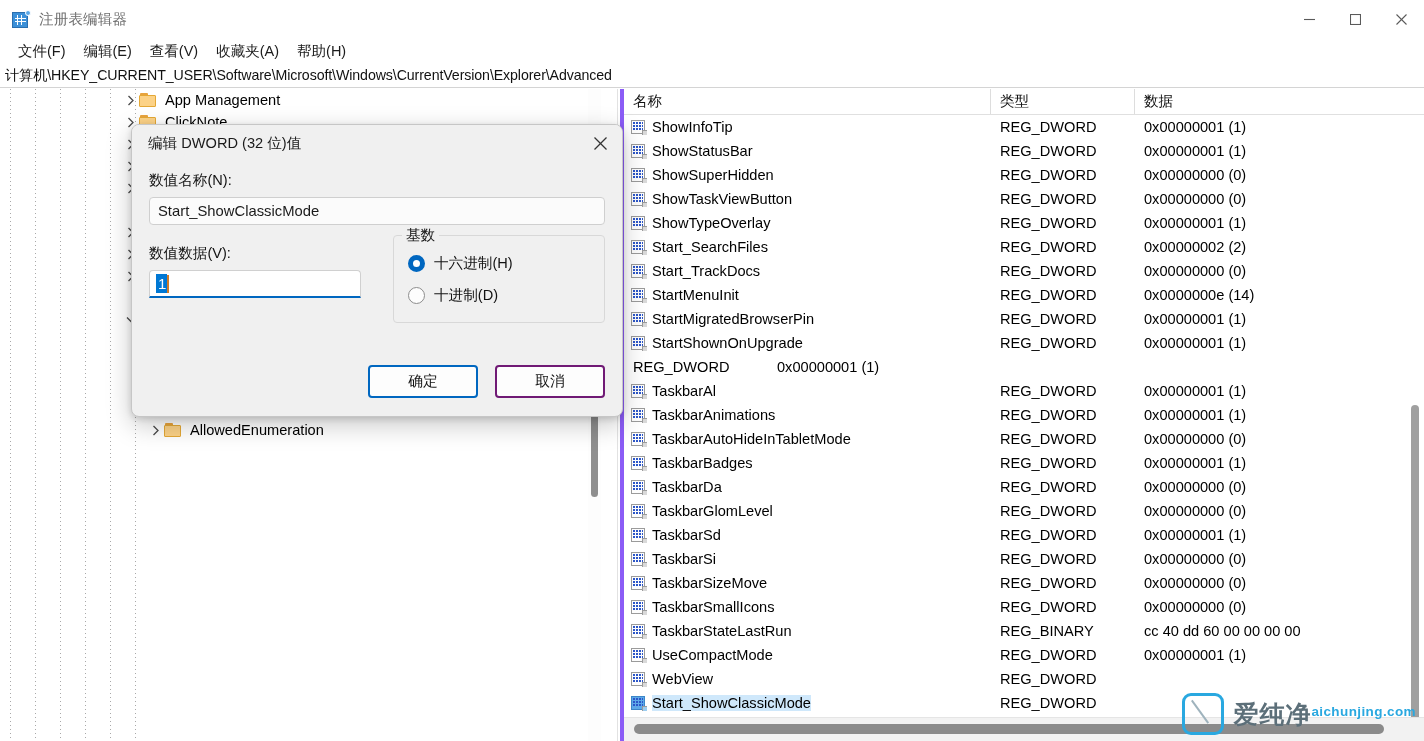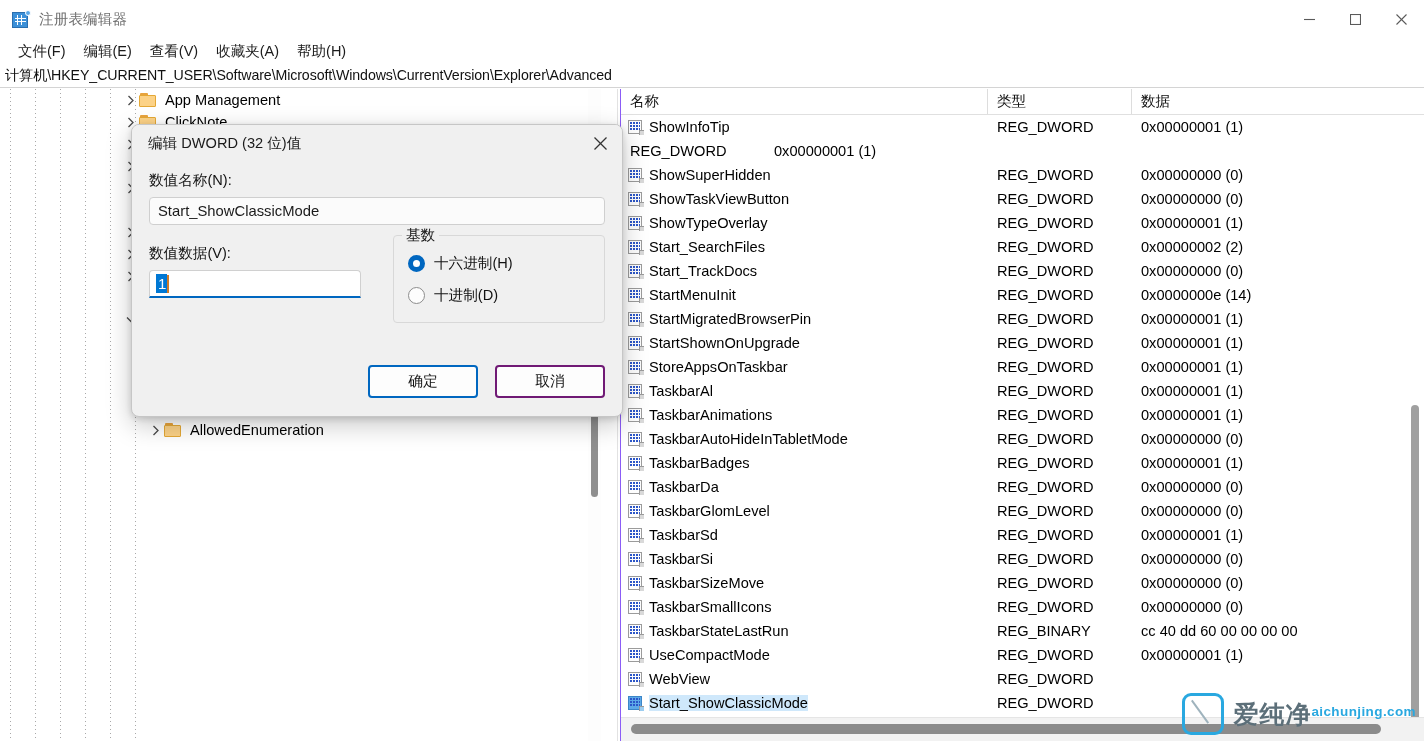--- a/index.html
+++ b/index.html
@@ -141,21 +141,21 @@
   }
   .tree-splitter {
     width: 3px; height: 652px; background: #ffffff; border-left: 1px solid #e2e2e2;
   }
 
   
   .listpane {
     position: relative;
     flex: 1; height: 652px;
     background: #ffffff;
-    border-left: 1px solid #8b5cf6;
+    border-left: 4px solid #8b5cf6;
     overflow: hidden;
   }
   .listheader {
     display: flex; height: 26px; align-items: stretch;
     background: #ffffff;
     border-bottom: 1px solid #e0e0e0;
   }
   .hcell {
     font-size: 14.5px; color: #111; display: flex; align-items: center;
     padding-left: 9px;
@@ -556,20 +556,28 @@
                 <span class="page"></span>
                 <span class="bits"></span>
                 <span class="corner"></span>
               </span>
               <span class="namewrap">ShowInfoTip</span>
             </div>
             <div class="c-type">REG_DWORD</div>
             <div class="c-data">0x00000001 (1)</div>
           </div>
           <div class="lrow">
+            <div class="c-name">
+              <span class="regicon">
+                <span class="page"></span>
+                <span class="bits"></span>
+                <span class="corner"></span>
+              </span>
+              <span class="namewrap">ShowStatusBar</span>
+            </div>
             <div class="c-type">REG_DWORD</div>
             <div class="c-data">0x00000001 (1)</div>
           </div>
           <div class="lrow">
             <div class="c-name">
               <span class="regicon">
                 <span class="page"></span>
                 <span class="bits"></span>
                 <span class="corner"></span>
               </span>
@@ -656,28 +664,20 @@
                 <span class="page"></span>
                 <span class="bits"></span>
                 <span class="corner"></span>
               </span>
               <span class="namewrap">StartShownOnUpgrade</span>
             </div>
             <div class="c-type">REG_DWORD</div>
             <div class="c-data">0x00000001 (1)</div>
           </div>
           <div class="lrow">
-            <div class="c-name">
-              <span class="regicon">
-                <span class="page"></span>
-                <span class="bits"></span>
-                <span class="corner"></span>
-              </span>
-              <span class="namewrap">StoreAppsOnTaskbar</span>
-            </div>
             <div class="c-type">REG_DWORD</div>
             <div class="c-data">0x00000001 (1)</div>
           </div>
           <div class="lrow">
             <div class="c-name">
               <span class="regicon">
                 <span class="page"></span>
                 <span class="bits"></span>
                 <span class="corner"></span>
               </span>

